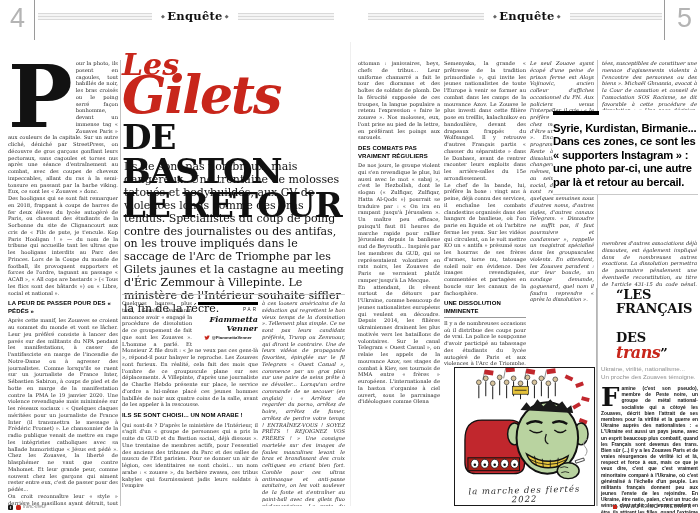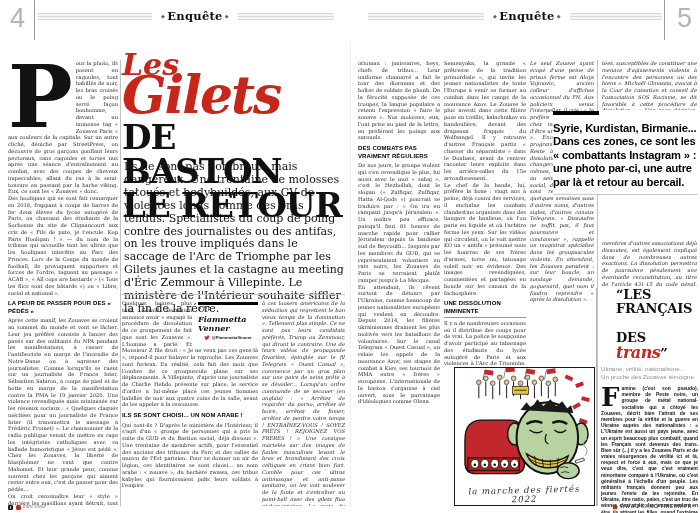--- a/index.html
+++ b/index.html
@@ -29,21 +29,21 @@
   .col{position:absolute;overflow:hidden;}
   .bodytxt{font:400 5.2px/1.3 "DejaVu Serif",serif;text-align:justify;color:#242424;
            white-space:pre-line;}
   .it{font-style:italic;}
   .xhead{font:700 6px/1.25 "Liberation Sans",sans-serif;color:#000;margin:4px 0 2px;
          letter-spacing:.1px;}
   .xhead.ul{border-bottom:.5px solid #999;padding-bottom:1.5px;}
   .dropcap{float:left;font:700 86px/70px "DejaVu Serif",serif;color:#121212;margin:2px 3px 0 0;}
   
   .byline-float{float:right;width:60px;margin:2px 0 4px 6px;border-top:3px solid #000;
-                text-align:left;padding-top:3px;}
+                text-align:right;padding-top:3px;}
   .by-par{font:400 4.6px/1 "Liberation Sans",sans-serif;letter-spacing:2px;color:#222;}
   .by-name{font:700 italic 8px/1.15 "DejaVu Serif",serif;margin-top:2.5px;color:#111;}
   .by-tw{font:700 4.3px/1 "Liberation Sans",sans-serif;color:#111;margin-top:2px;
          display:flex;align-items:center;justify-content:center;gap:1.5px;}
   
   .pq{position:absolute;left:553px;top:111px;width:145px;background:#fff;padding-bottom:5px;
       border-bottom:1px solid #c9c9c9;}
   .pq-bar{width:46px;height:4px;background:#000;margin-bottom:7px;}
   .pq-text{font:700 11.2px/13.4px "Liberation Sans",sans-serif;letter-spacing:-.2px;color:#000;
            white-space:pre-line;}
@@ -149,21 +149,21 @@
   </div>
 
   <div class="col" style="left:602px;top:60px;width:95px;height:50px">
     <div class="bodytxt it">tées, susceptibles de constituer une menace d'agissements violents à l'encontre des personnes ou des biens ». Michaël Ghnassia, avocat à la Cour de cassation et conseil de l'association SOS Racisme, se dit favorable à cette procédure de dissolution : « Une sage décision. D'autant que ce groupement, qui réunit des</div>
   </div>
 
   <div class="pq">
     <div class="pq-bar"></div>
     <div class="pq-text">Syrie, Kurdistan, Birmanie...
 Dans ces zones, ce sont les
-« combattants Instagram » :
+« supporters Instagram » :
 une photo par-ci, une autre
 par là et retour au bercail.</div>
   </div>
 
   <div class="col" style="left:602px;top:240px;width:95px;height:46px">
     <div class="bodytxt it">membres d'autres associations déjà dissoutes, est également impliqué dans de nombreuses autres exactions. La dissolution permettra de poursuivre pénalement une éventuelle reconstitution, au titre de l'article 431-15 du code pénal, comme pour les Jeunesses nationalistes. » La participation à un groupe de combat peut éga-</div>
   </div>
 
   <div class="sbox-rule"></div>
   <div class="sbox">

